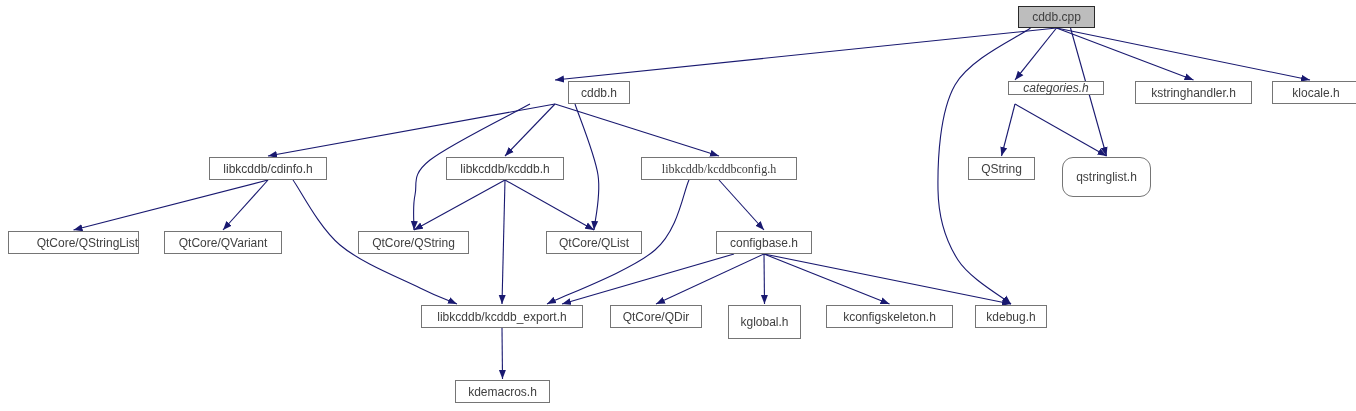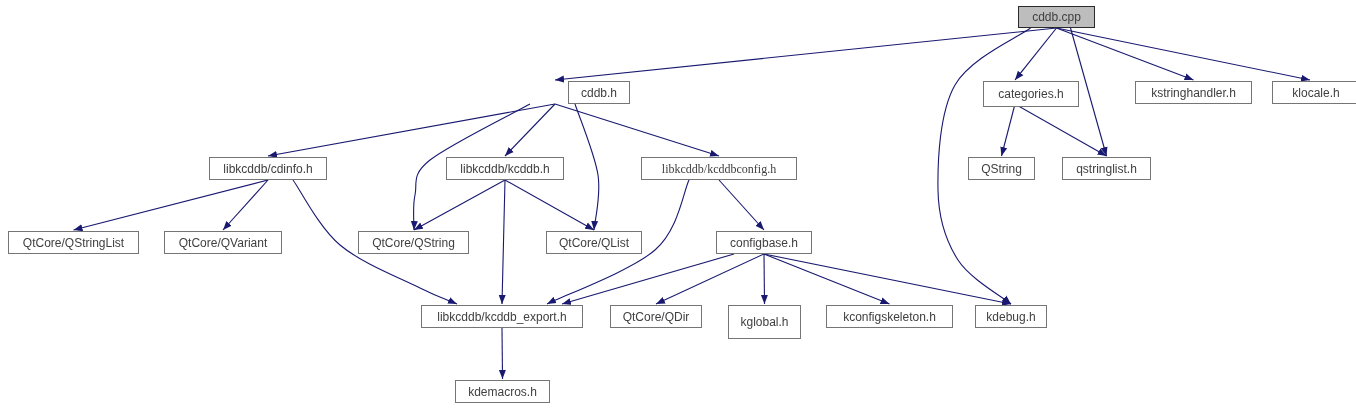--- a/index.html
+++ b/index.html
@@ -88,45 +88,45 @@
         <path d="M 502 328 L 502.5 379" stroke="#191970" marker-end="url(#arrow)"></path>
       </g>
   </svg>
 
 <div class="node highlight" style="left: 1018px; top: 6px; width: 77px; height: 22px;">
       <span>cddb.cpp</span>
     </div>
     <div class="node" style="left: 524px; top: 81px; width: 62px; height: 23px; margin-left: 44px;">
       <span>cddb.h</span>
     </div>
-    <div class="node" style="left: 983px; top: 81px; width: 96px; height: 26px;">
+    <div class="node" style="left: 1008px; top: 81px; width: 96px; height: 14px; font-style: italic;">
       <span>categories.h</span>
     </div>
     <div class="node" style="left: 1135px; top: 81px; width: 117px; height: 23px;">
       <span>kstringhandler.h</span>
     </div>
     <div class="node" style="left: 1272px; top: 81px; width: 88px; height: 23px;">
       <span>klocale.h</span>
     </div>
     <div class="node" style="left: 209px; top: 157px; width: 118px; height: 23px;">
       <span>libkcddb/cdinfo.h</span>
     </div>
     <div class="node" style="left: 446px; top: 157px; width: 118px; height: 23px;">
       <span>libkcddb/kcddb.h</span>
     </div>
     <div class="node" style="left: 641px; top: 157px; width: 156px; height: 23px; font-family: Liberation Serif, serif;">
       <span>libkcddb/kcddbconfig.h</span>
     </div>
     <div class="node" style="left: 968px; top: 157px; width: 67px; height: 23px;">
       <span>QString</span>
     </div>
-    <div class="node" style="left: 1062px; top: 157px; width: 89px; height: 23px;">
+    <div class="node" style="left: 1062px; top: 157px; width: 89px; height: 40px; border-radius: 11px;">
       <span>qstringlist.h</span>
     </div>
-    <div class="node" style="left: 8px; top: 231px; width: 131px; height: 23px;">
+    <div class="node" style="left: 8px; top: 231px; width: 131px; height: 23px; justify-content: flex-end;">
       <span>QtCore/QStringList</span>
     </div>
     <div class="node" style="left: 164px; top: 231px; width: 118px; height: 23px;">
       <span>QtCore/QVariant</span>
     </div>
     <div class="node" style="left: 358px; top: 231px; width: 111px; height: 23px;">
       <span>QtCore/QString</span>
     </div>
     <div class="node" style="left: 546px; top: 231px; width: 96px; height: 23px;">
       <span>QtCore/QList</span>

